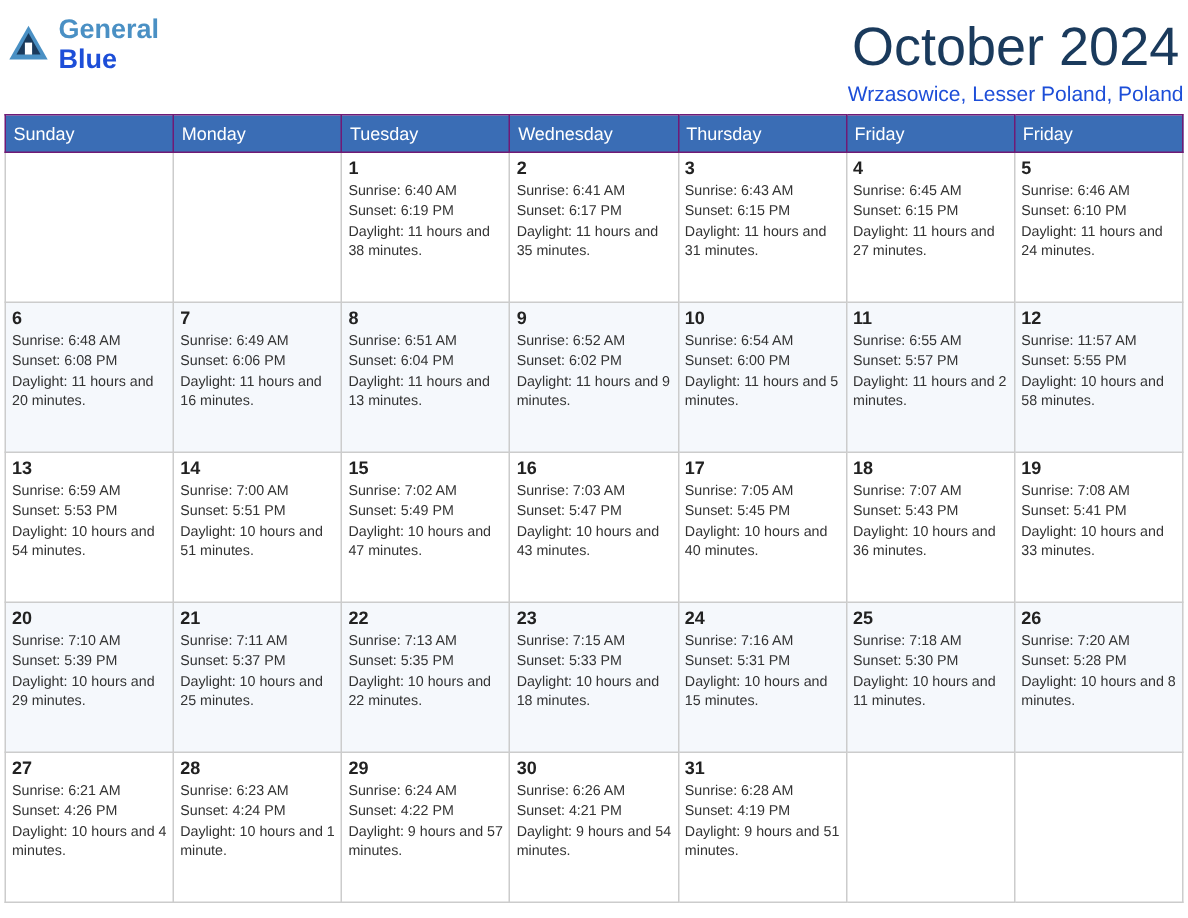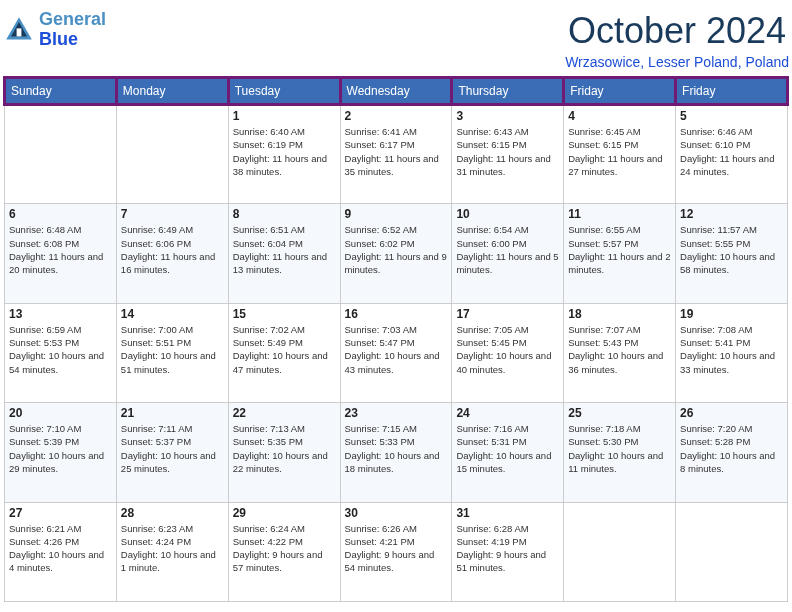--- a/index.html
+++ b/index.html
@@ -61,21 +61,21 @@
       width: 100%;
       font-size: 10px;
     }
     .calendar th {
       background: #3a6db5;
       color: #fff;
       text-align: left;
       padding: 5px 5px;
       font-size: 12px;
       font-weight: normal;
-      border: 3px solid #701a75;
+      border: 1px solid #701a75;
     }
     .calendar td {
       border: 1px solid #ccc;
       vertical-align: top;
       padding: 3px 4px;
       width: calc(100% / 7);
       height: 82px;
     }
     .day-num {
       font-size: 12px;

